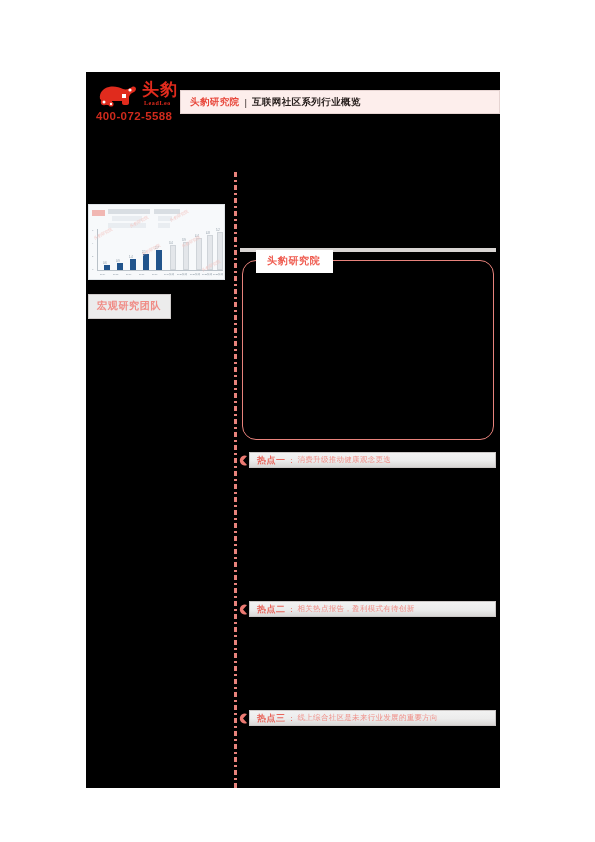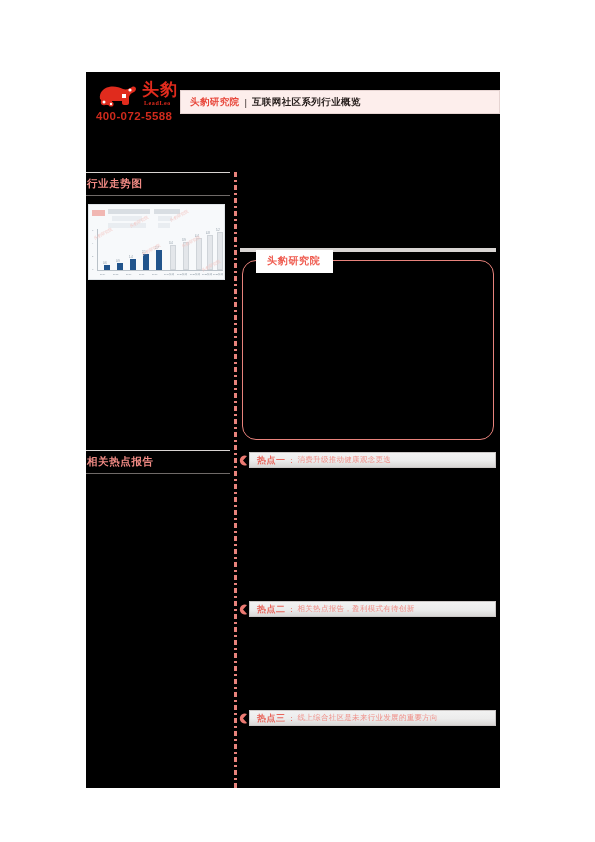--- a/index.html
+++ b/index.html
@@ -388,25 +388,20 @@
     <div class="title-strip">
       <span class="title-brand">头豹研究院</span>
       <span class="title-sep">|</span>
       <span class="title-name">互联网社区系列行业概览</span>
     </div>
 
     <div class="divider-dots"></div>
 
     <div class="left-col">
 
-      <div class="sec" style="top:0px;">
-        <div class="sec-rule-top"></div>
-        <div class="sec-title">行业走势图</div>
-        <div class="sec-rule-bot"></div>
-      </div>
 
       <div class="thumb">
         <div class="thumb-head">
           <span class="th-badge"></span>
           <span class="th-cell" style="left:16px; top:1px; width:42px;"></span>
           <span class="th-cell" style="left:62px; top:1px; width:26px;"></span>
           <span class="th-cell b" style="left:20px; top:8px; width:30px;"></span>
           <span class="th-cell b" style="left:66px; top:8px; width:14px;"></span>
           <span class="th-cell b" style="left:16px; top:15px; width:38px;"></span>
           <span class="th-cell b" style="left:66px; top:15px; width:12px;"></span>
@@ -457,26 +452,22 @@
         </div>
 
         <span class="wm" style="left:4px;  top:26px;">头豹研究院</span>
         <span class="wm" style="left:40px; top:14px;">头豹研究院</span>
         <span class="wm" style="left:52px; top:42px;">头豹研究院</span>
         <span class="wm" style="left:80px; top:8px;">头豹研究院</span>
         <span class="wm" style="left:92px; top:34px;">头豹研究院</span>
         <span class="wm" style="left:112px;top:58px;">头豹研究院</span>
       </div>
 
-
-      <div class="sec" style="top:278px;">
-        <div class="sec-rule-top"></div>
-        <div class="sec-title">相关热点报告</div>
-        <div class="sec-rule-bot"></div>
-      </div>
+      <div class="tag-btn">宏观研究团队</div>
+
     </div>
 
     <div class="right-col">
 
       <div class="sum-rule"></div>
       <div class="sum-box"></div>
       <div class="sum-tab">头豹研究院</div>
 
       <div class="hot-row" style="top:280px;">
         <span class="pac">

